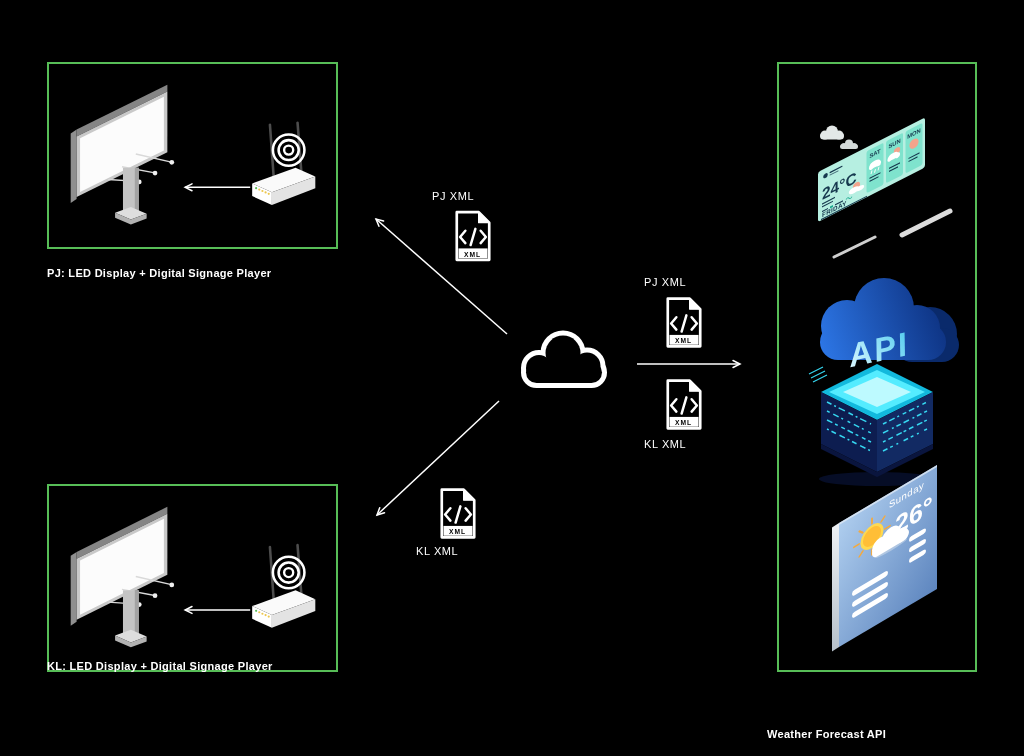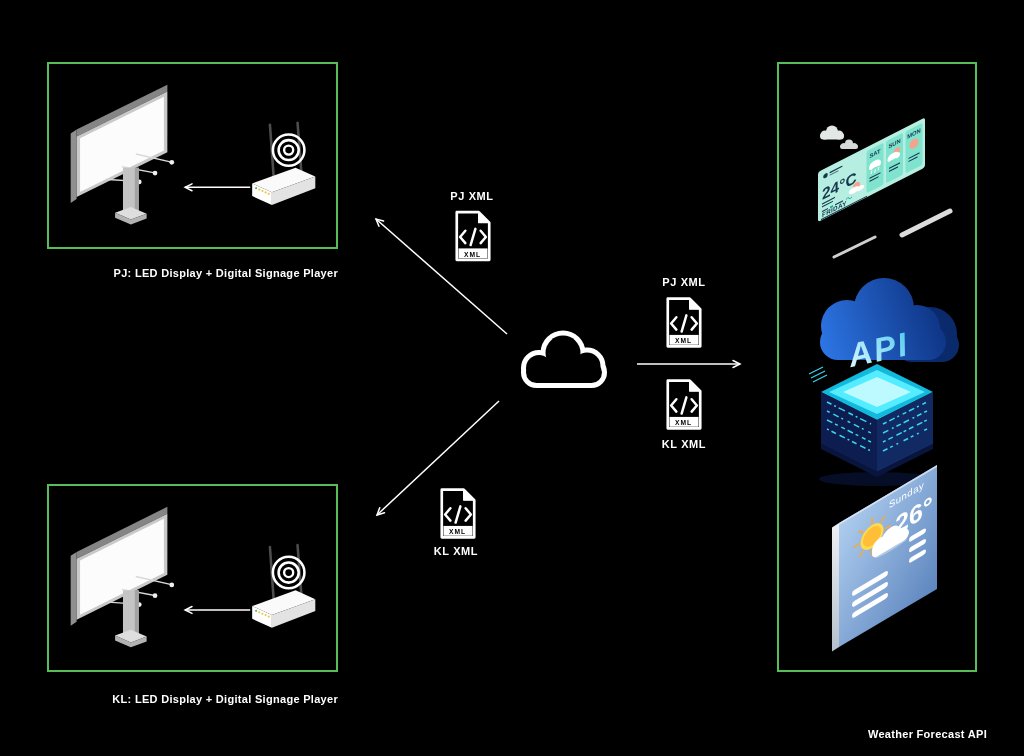--- a/index.html
+++ b/index.html
@@ -2,22 +2,22 @@
 <html><head>
 <meta charset="utf-8">
 <title>Digital Signage Network Diagram</title>
 <style>
   html,body{margin:0;padding:0;background:#000;}
   body{width:1024px;height:756px;overflow:hidden;font-family:"Liberation Sans",sans-serif;}
   .stage{position:relative;width:1024px;height:756px;background:#000;}
   .abs{position:absolute;}
   svg{display:block;overflow:visible;}
   .node-box{position:absolute;border:2px solid #57bd57;box-sizing:border-box;background:transparent;}
-  .node-label{position:absolute;color:#ffffff;font-weight:bold;font-size:11px;letter-spacing:.3px;text-align:right;white-space:nowrap;}
-  .file-label{position:absolute;color:#ffffff;font-weight:bold;font-size:11px;letter-spacing:.6px;text-align:center;white-space:nowrap;}
+  .node-label{position:absolute;color:#ffffff;font-weight:bold;font-size:11px;letter-spacing:.3px;text-align:left;white-space:nowrap;}
+  .file-label{position:absolute;color:#ffffff;font-weight:normal;font-size:11px;letter-spacing:.6px;white-space:nowrap;}
   .illus{position:absolute;}
 </style>
 </head>
 <body>
 
 <div class="stage">
 
   <svg width="0" height="0" style="position:absolute" aria-hidden="true">
     <defs>
       <marker id="arrowhead" markerUnits="userSpaceOnUse" markerWidth="14" markerHeight="14" refX="9" refY="5" orient="auto">
@@ -106,21 +106,21 @@
       <use href="#signage-scene"></use>
     </svg>
   </div>
   <div class="node-label" style="left:47px;top:267px;width:291px">PJ: LED Display + Digital Signage Player</div>
 
   <div class="node-box" style="left:47px;top:484px;width:291px;height:188px">
     <svg width="100%" height="100%" viewBox="0 0 291 187" preserveAspectRatio="none">
       <use href="#signage-scene"></use>
     </svg>
   </div>
-  <div class="node-label" style="left:47px;top:693px;width:291px">KL: LED Display + Digital Signage Player</div>
+  <div class="node-label" style="left:47px;top:660px;width:291px">KL: LED Display + Digital Signage Player</div>
 
   <svg class="abs" style="left:512px;top:322px" width="104" height="72" viewBox="0 0 104 72">
     <g>
       <g fill="#fff" stroke="#fff" stroke-width="10" stroke-linejoin="round">
         <circle cx="27" cy="46" r="13"></circle>
           <circle cx="51" cy="31" r="17.5"></circle>
           <circle cx="75" cy="44" r="13.5"></circle>
         <rect x="14" y="40" width="76" height="21" rx="10.5"></rect>
       </g>
       <g fill="#000">

